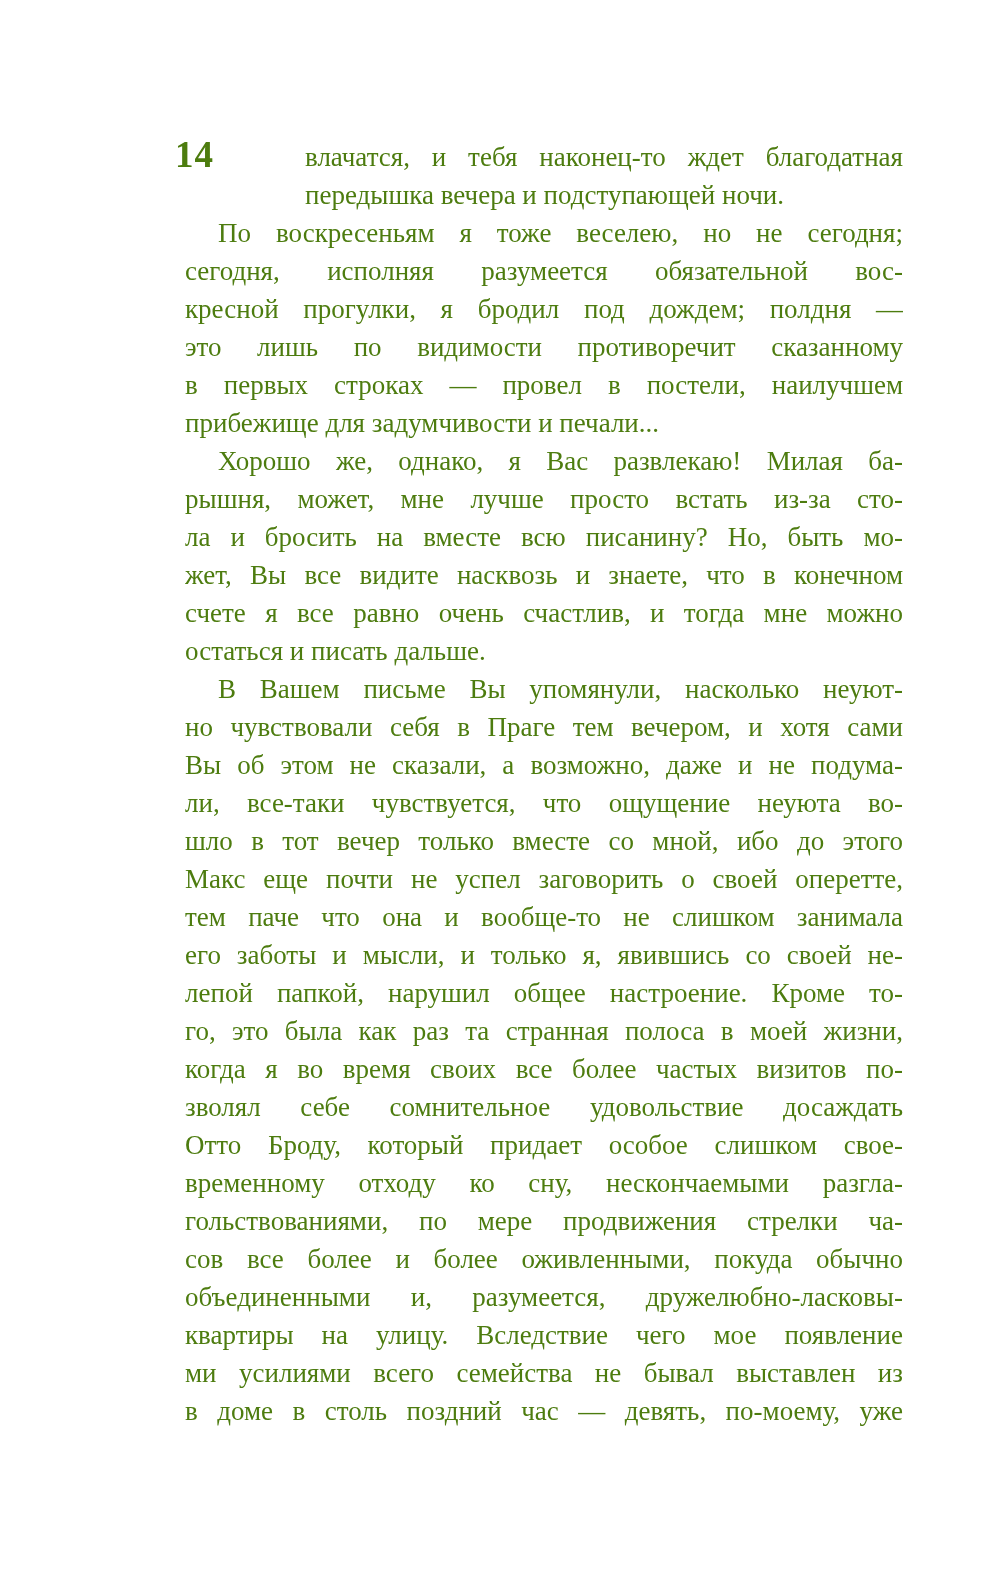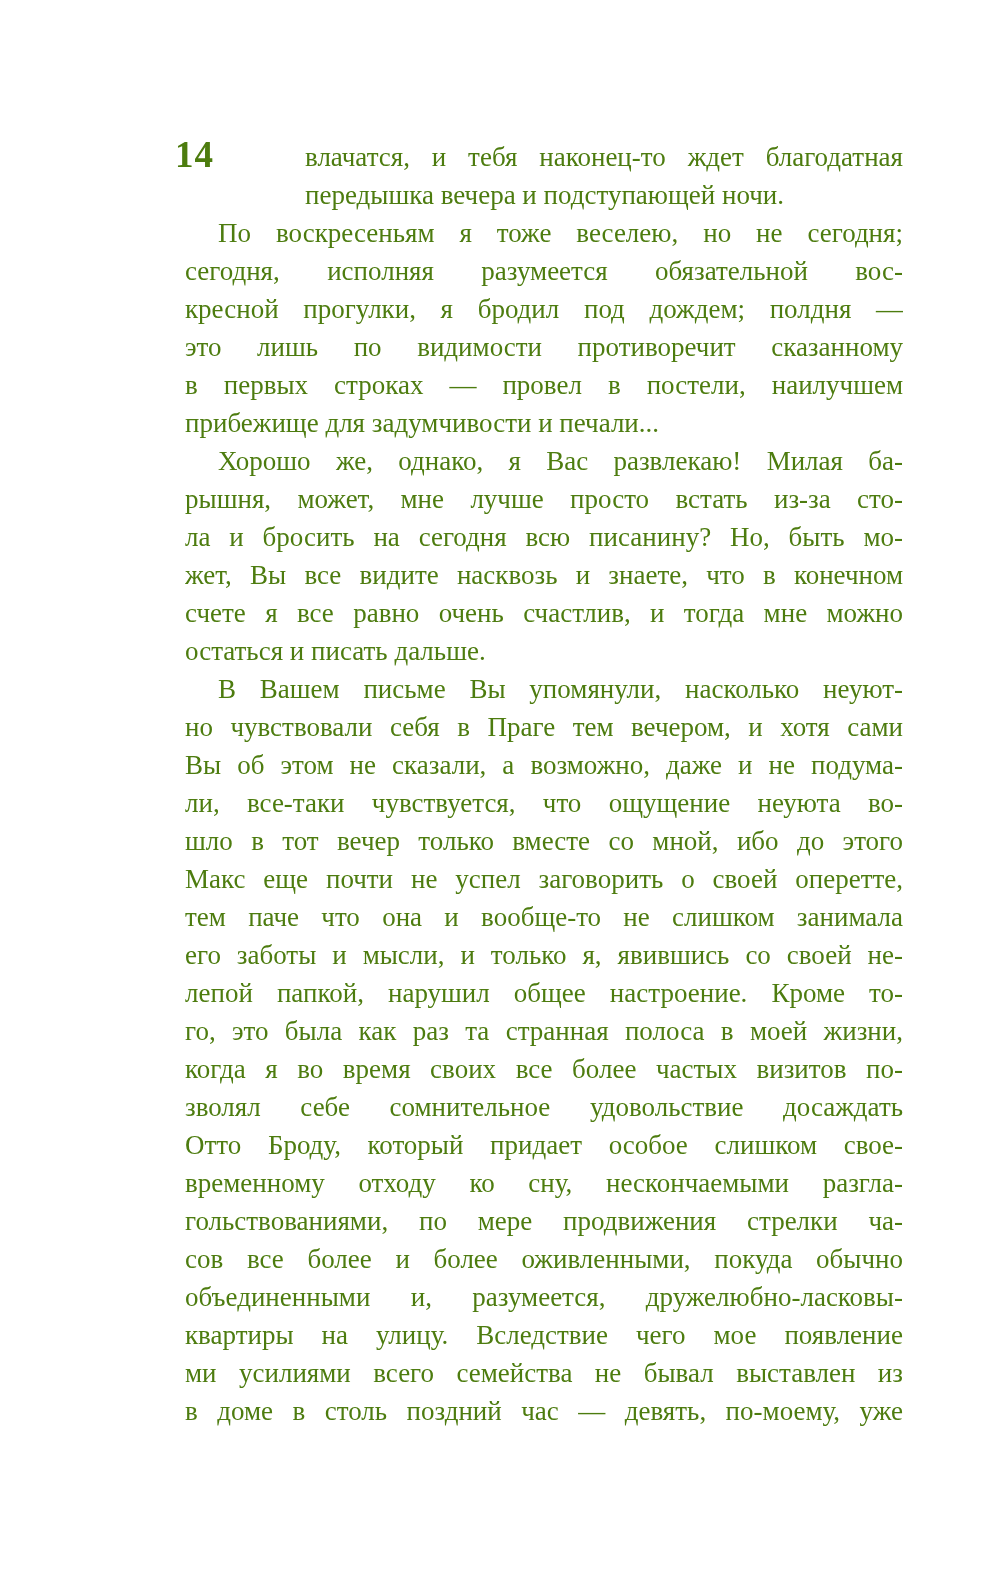--- a/index.html
+++ b/index.html
@@ -71,21 +71,21 @@
         <div class="line">По воскресеньям я тоже веселею, но не сегодня;</div>
         <div class="line">сегодня, исполняя разумеется обязательной вос-</div>
         <div class="line">кресной прогулки, я бродил под дождем; полдня —</div>
         <div class="line">это лишь по видимости противоречит сказанному</div>
         <div class="line">в первых строках — провел в постели, наилучшем</div>
         <div class="line para-end">прибежище для задумчивости и печали...</div>
       </div>
       <div class="para para-body">
         <div class="line">Хорошо же, однако, я Вас развлекаю! Милая ба-</div>
         <div class="line">рышня, может, мне лучше просто встать из-за сто-</div>
-        <div class="line">ла и бросить на сегодня всю писанину? Но, быть мо-</div>
+        <div class="line">ла и бросить на вместе всю писанину? Но, быть мо-</div>
         <div class="line">жет, Вы все видите насквозь и знаете, что в конечном</div>
         <div class="line">счете я все равно очень счастлив, и тогда мне можно</div>
         <div class="line para-end">остаться и писать дальше.</div>
       </div>
       <div class="para para-body">
         <div class="line">В Вашем письме Вы упомянули, насколько неуют-</div>
         <div class="line">но чувствовали себя в Праге тем вечером, и хотя сами</div>
         <div class="line">Вы об этом не сказали, а возможно, даже и не подума-</div>
         <div class="line">ли, все-таки чувствуется, что ощущение неуюта во-</div>
         <div class="line">шло в тот вечер только вместе со мной, ибо до этого</div>

